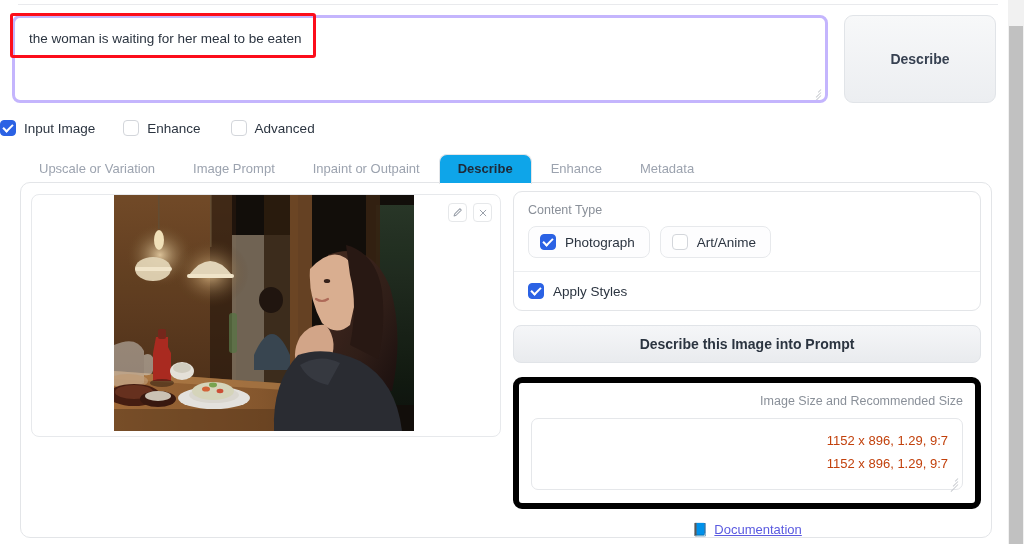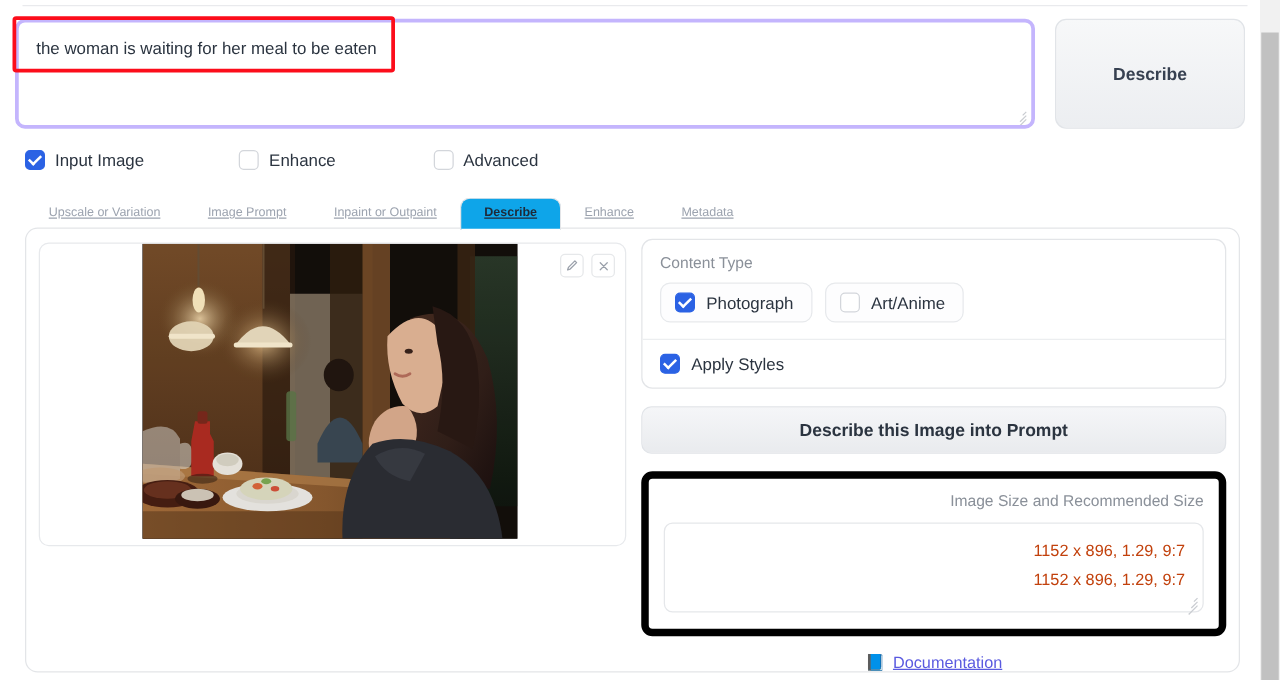--- a/index.html
+++ b/index.html
@@ -100,26 +100,25 @@
     height: 45px;
     border: 3px solid #fc0d1b;
     border-radius: 3px;
     pointer-events: none;
     z-index: 20;
   }
 
   
   .option-row {
     position: absolute;
-    left: 20px;
+    left: 0;
     top: 118px;
     display: flex;
     align-items: flex-end;
     height: 20px;
-    gap: 48px;
   }
 
   .opt {
     display: flex;
     align-items: center;
     gap: 8px;
     cursor: pointer;
     height: 20px;
   }
   .opt-1 { margin-right: 28px; }
@@ -159,30 +158,29 @@
     position: absolute;
     left: 20px;
     top: 154px;
     width: 972px;
     height: 30px;
     display: flex;
     align-items: flex-end;
   }
   .tab {
     padding: 6px 18px 7px 18px;
-    font-size: 10px;
+    font-size: 13px;
     color: #9ca3af;
     cursor: pointer;
     white-space: nowrap;
     border: 1px solid transparent;
     border-bottom: none;
     border-radius: 8px 8px 0 0;
     line-height: 1.2;
     background: transparent;
-    text-decoration: underline;
   }
   .tab.active {
     color: #1f2937;
     font-weight: bold;
     background: #0ea5e9;
     border-color: #e3e5e8;
     position: relative;
     z-index: 3;
   }
   .tab.active::after {

